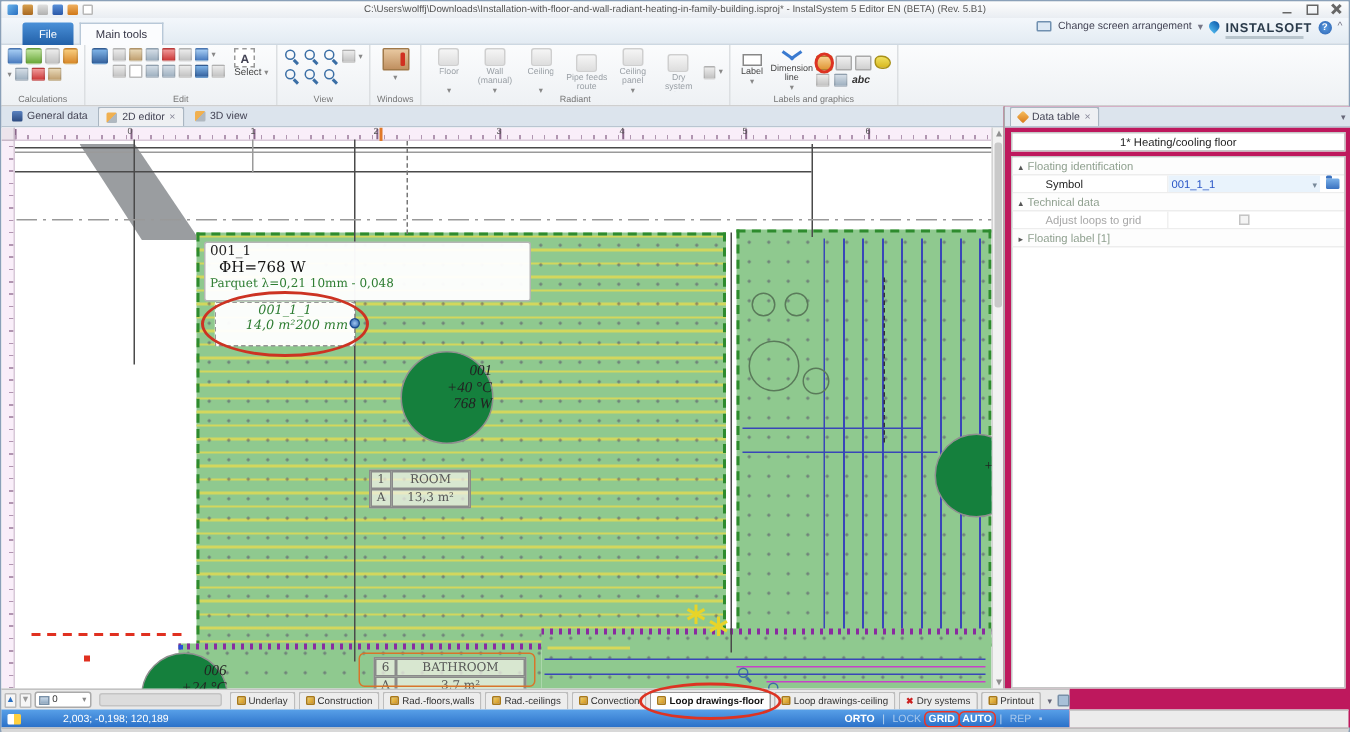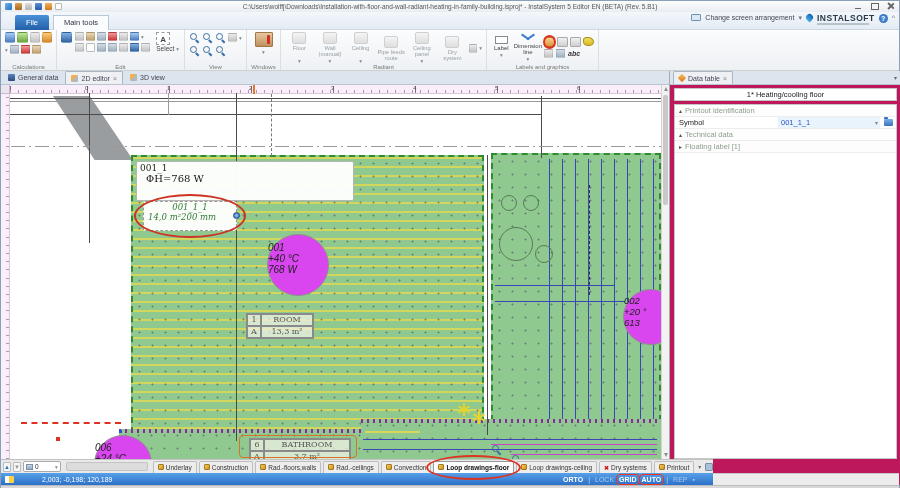--- a/index.html
+++ b/index.html
@@ -111,23 +111,23 @@
   .vpipes{ position:absolute; background:repeating-linear-gradient(90deg,#3946b8 0 1.2px,transparent 1.2px 13px); }
   .hpipe{ position:absolute; height:1.2px; background:#3946b8; }
   .hpipe.mag{ background:#c743c7; } .hpipe.yel{ background:#d6d85a; height:1.6px; }
   .hatch{ position:absolute; left:0; right:0; top:0; height:4px; background:repeating-linear-gradient(90deg,#8a2aa0 0 2px,transparent 2px 6px); }
   .fixture{ position:absolute; border:1px solid #5a7a5a; border-radius:50%; }
   .cadbox{ position:absolute; background:rgba(255,255,255,0.96); border:1px solid #b5b5b5; border-radius:2px; z-index:3; padding:1px 3px; font-family:"DejaVu Serif",serif; }
   .cad-l1{ font-size:9px; color:#222; line-height:10px; }
   .cad-l2{ font-size:10px; color:#111; line-height:11px; }
   .cad-l3{ font-size:8px; color:#2e7d32; line-height:9px; white-space:nowrap; }
   .loopbox{ position:absolute; background:rgba(255,255,255,0.96); border:1px dashed #979797; border-radius:2px; z-index:3; text-align:center; font-family:"DejaVu Serif",serif; font-style:italic; color:#2e7d32; }
-  .loopbox .ll1{ font-size:8.5px; line-height:10px; } .loopbox .ll2{ font-size:8.5px; line-height:10px; display:flex; justify-content:flex-start; padding:0 4px; }
+  .loopbox .ll1{ font-size:8.5px; line-height:10px; } .loopbox .ll2{ font-size:8.5px; line-height:10px; display:flex; justify-content:flex-end; padding:0 4px; }
   .handle{ position:absolute; right:-4px; top:10px; width:7px; height:7px; border-radius:50%; background:radial-gradient(#9ec4ee,#2a62b0); border:1px solid #1a4a90; z-index:4; }
-  .badge{ position:absolute; background:#d946ef; border:1px solid #8f8f8f; border-radius:50%; z-index:3; text-align:left; font-family:Liberation Sans, sans-serif; font-style:italic; color:#222; }
+  .badge{ position:absolute; background:#15803d; border:1px solid #8f8f8f; border-radius:50%; z-index:3; text-align:right; font-family:Liberation Serif, serif; font-style:italic; color:#222; }
   .badge div{ line-height:11px; }
   .cadtable{ position:absolute; z-index:3; display:grid; grid-template-columns:14px 1fr; border:1px solid #8a8a8a; background:rgba(240,240,230,0.75); font-family:"DejaVu Serif",serif; color:#555; z-index:3; }
   .cadtable span{ border:0.5px solid #8a8a8a; font-size:8px; line-height:10px; padding:0 2px; text-align:center; white-space:nowrap; }
   .ann-ellipse{ position:absolute; inset:-8px -10px; border:2.5px solid #cc3322; border-radius:50%; pointer-events:none; z-index:6; }
   .reddash{ position:absolute; border-top:2px dashed #e03020; z-index:2; }
   .mark{ position:absolute; z-index:4; }
   .orange-rect{ position:absolute; border:1.2px solid #d8742a; border-radius:4px; z-index:4; }
   .star{ position:absolute; width:2px; height:13px; background:#e8d428; z-index:5; }
   .star::before,.star::after{ content:""; position:absolute; left:0; top:0; width:2px; height:13px; background:#e8d428; }
   .star::before{ transform:rotate(60deg);} .star::after{ transform:rotate(-60deg);}
@@ -139,21 +139,21 @@
 
   
   .panel{ position:absolute; left:668px; top:70px; width:232px; height:414px; background:#be185d; border-left:1px solid #aaa; }
   .ptabrow{ height:14px; background:#dce4ed; border-bottom:1px solid #b9c5d1; display:flex; align-items:flex-end; padding-left:3px; position:relative; }
   .ptab{ height:13px; display:flex; align-items:center; gap:3px; padding:0 5px; background:#eef0f3; border:1px solid #aab6c2; border-bottom:none; font-size:7px; color:#445; border-radius:2px 2px 0 0; }
   .pin-ic{ width:6px; height:6px; background:linear-gradient(135deg,#f8c060,#d87818); border-radius:1px; transform:rotate(45deg); }
   .ptab-caret{ position:absolute; right:4px; top:3px; color:#667; font-size:6px; }
   .panel-title{ margin:3px 4px 2px; height:13px; border:1px solid #c6c6c6; background:#fff; font-size:7.5px; text-align:center; line-height:12px; color:#222; }
   .gridbox{ position:absolute; left:4px; right:4px; top:33px; bottom:26px; border:1px solid #c6c6c6; background:#fff; overflow:hidden; }
   .prow{ display:grid; grid-template-columns:104px 1fr 16px; height:12px; align-items:center; border-bottom:1px solid #ededed; font-size:7.5px; position:relative; }
-  .prow .plab{ padding-left:4px; color:#222; border-right:1px solid #f0f0f0; line-height:11px; height:100%; }
+  .prow .plab{ padding-left:22px; color:#222; border-right:1px solid #f0f0f0; line-height:11px; height:100%; }
   .prow .plab.dim{ color:#a8a8a8; }
   .prow.section{ grid-template-columns:1fr; color:#8fa08f; padding-left:4px; background:#fdfdfd; }
   .sec-mark{ color:#555; font-size:6px; margin-right:3px; }
   .pval{ height:100%; display:flex; align-items:center; padding:0 2px; position:relative; }
   .pval.sym{ background:#e9f3fc; color:#2a56c6; }
   .pval .vcaret{ margin-left:auto; color:#789; font-size:6px; }
   .folder-ic{ width:9px; height:7px; background:linear-gradient(#7ab0e8,#3a72c0); border-radius:1px; position:relative; margin:0 auto; }
   .folder-ic::before{ content:""; position:absolute; left:0; top:-2px; width:4px; height:2px; background:#3a72c0; border-radius:1px 1px 0 0; }
   .cb{ width:7px; height:7px; border:1px solid #8aa0b8; background:#fff; margin:0 auto; }
   .cb.dis{ border-color:#c4c4c4; background:#f4f4f4; }
@@ -436,20 +436,21 @@
       <div class="orange-rect" style="left:238px;top:350px;width:118px;height:23px"></div>
       <div class="reddash" style="left:20px;top:337px;width:100px"></div>
       <div class="mark" style="left:55px;top:352px;width:4px;height:4px;background:#e03020"></div>
       <div class="mark" style="left:118px;top:345px;width:3px;height:3px;background:#2850d8"></div>
       <div class="star" style="left:462px;top:318px"></div>
       <div class="star" style="left:477px;top:326px"></div>
 
       <div class="cadbox" style="left:135px;top:76px;width:218px;height:40px">
         <div class="cad-l1">001_1</div>
         <div class="cad-l2" style="padding-left:6px">ΦH=768 W</div>
+        <div class="cad-l3">Parquet λ=0,21 10mm - 0,048</div>
       </div>
       <div class="loopbox" style="left:142px;top:116px;width:94px;height:30px">
         <div class="ll1">001_1_1</div>
         <div class="ll2">
           <span>14,0 m²</span>
           <span>200 mm</span>
         </div>
         <span class="handle"></span>
         <div class="ann-ellipse"></div>
       </div>
@@ -495,32 +496,39 @@
       <div class="ptab">
         <span class="pin-ic"></span>
         <span>Data table</span>
         <span class="dclose">×</span>
       </div>
       <span class="ptab-caret">▾</span>
     </div>
     <div class="panel-title">1* Heating/cooling floor</div>
     <div class="gridbox">
       <div class="prow section">
-        <span><span class="sec-mark">▴</span><span>Printout identification</span></span>
+        <span><span class="sec-mark">▴</span><span>Floating identification</span></span>
       </div>
       <div class="prow">
         <span class="plab">Symbol</span>
         <span class="pval sym">
           <span>001_1_1</span>
           <span class="vcaret">▾</span>
         </span>
         <span class="folder-ic"></span>
       </div>
       <div class="prow section">
         <span><span class="sec-mark">▴</span><span>Technical data</span></span>
+      </div>
+      <div class="prow">
+        <span class="plab dim">Adjust loops to grid</span>
+        <span class="pval">
+            <span class="cb dis"></span>
+          </span>
+        <span></span>
       </div>
       <div class="prow section">
         <span><span class="sec-mark">▸</span><span>Floating label [1]</span></span>
       </div>
     </div>
   </div>
 
   <div class="layerbar">
     <span class="lb-btn up">▲</span>
     <span class="lb-btn dn">▼</span>

